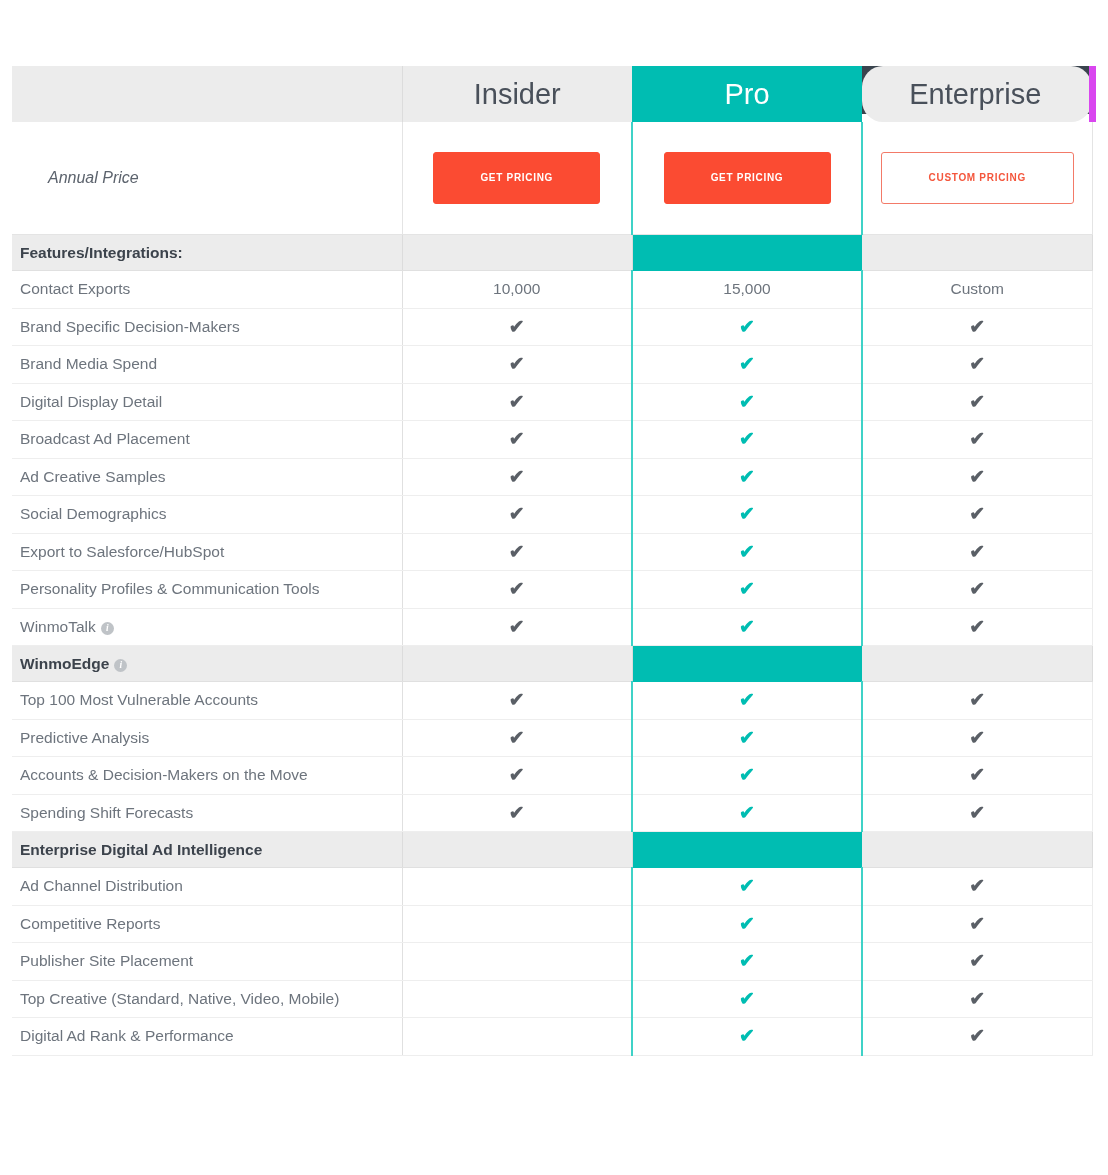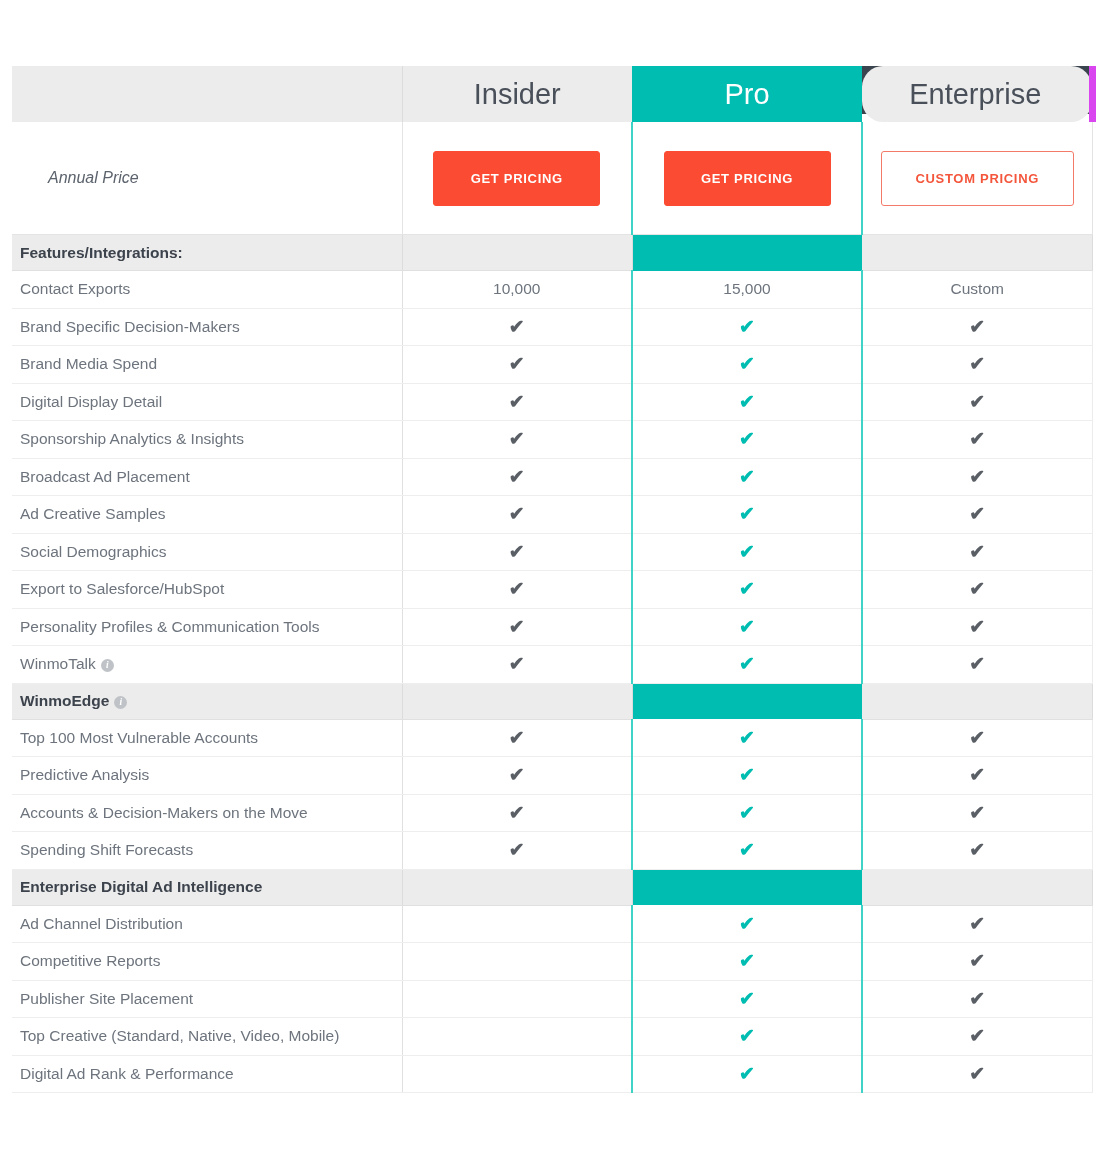--- a/index.html
+++ b/index.html
@@ -100,21 +100,21 @@
   }
   .annual-price-label {
     font-style: italic;
     font-size: 16px;
     color: #5c636d;
   }
 
   .btn {
     display: inline-block;
     box-sizing: border-box;
-    font-size: 13px;
+    font-size: 10px;
     font-weight: bold;
     letter-spacing: 0.7px;
     text-align: center;
     border-radius: 3px;
     cursor: pointer;
     line-height: 1;
     padding: 20px 0;
     width: 167px;
   }
   .btn.solid {
@@ -281,26 +281,20 @@
           <td class="value-cell pro-cell"><span class="check teal">✔</span></td>
           <td class="value-cell"><span class="check dark">✔</span></td>
         </tr>
         <tr class="data-row">
           <td class="feature-cell"><span>Digital Display Detail</span></td>
           <td class="value-cell"><span class="check dark">✔</span></td>
           <td class="value-cell pro-cell"><span class="check teal">✔</span></td>
           <td class="value-cell"><span class="check dark">✔</span></td>
         </tr>
         <tr class="data-row">
-          <td class="feature-cell"><span>Sponsorship Analytics &amp; Insights</span></td>
-          <td class="value-cell"><span class="check dark">✔</span></td>
-          <td class="value-cell pro-cell"><span class="check teal">✔</span></td>
-          <td class="value-cell"><span class="check dark">✔</span></td>
-        </tr>
-        <tr class="data-row">
           <td class="feature-cell"><span>Broadcast Ad Placement</span></td>
           <td class="value-cell"><span class="check dark">✔</span></td>
           <td class="value-cell pro-cell"><span class="check teal">✔</span></td>
           <td class="value-cell"><span class="check dark">✔</span></td>
         </tr>
         <tr class="data-row">
           <td class="feature-cell"><span>Ad Creative Samples</span></td>
           <td class="value-cell"><span class="check dark">✔</span></td>
           <td class="value-cell pro-cell"><span class="check teal">✔</span></td>
           <td class="value-cell"><span class="check dark">✔</span></td>

